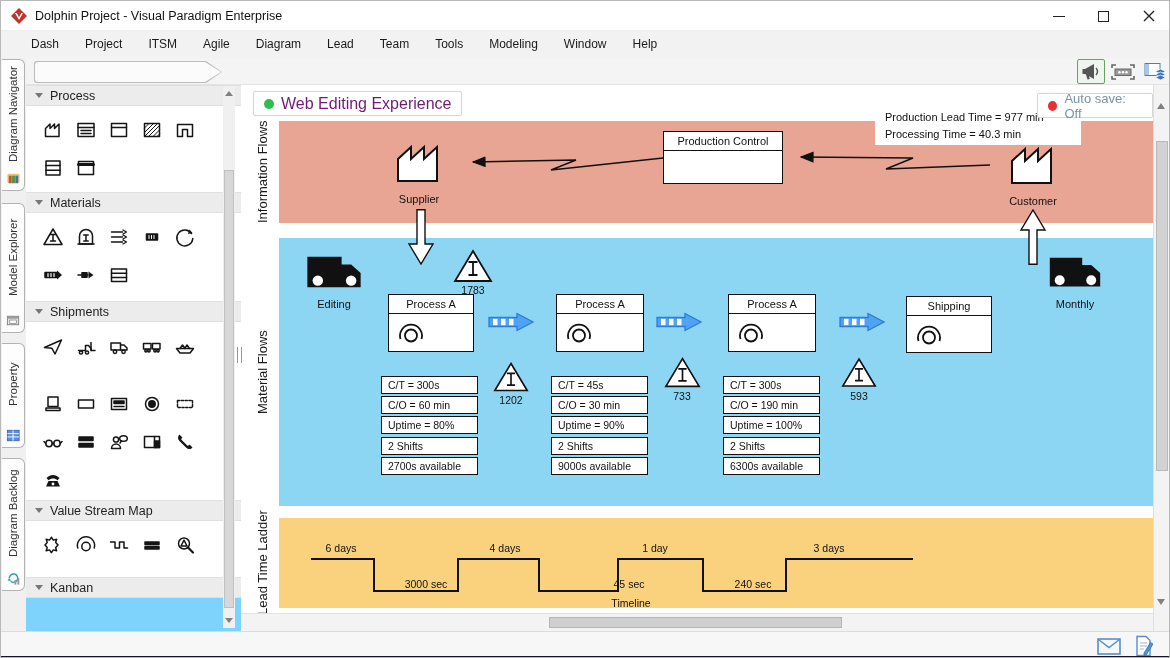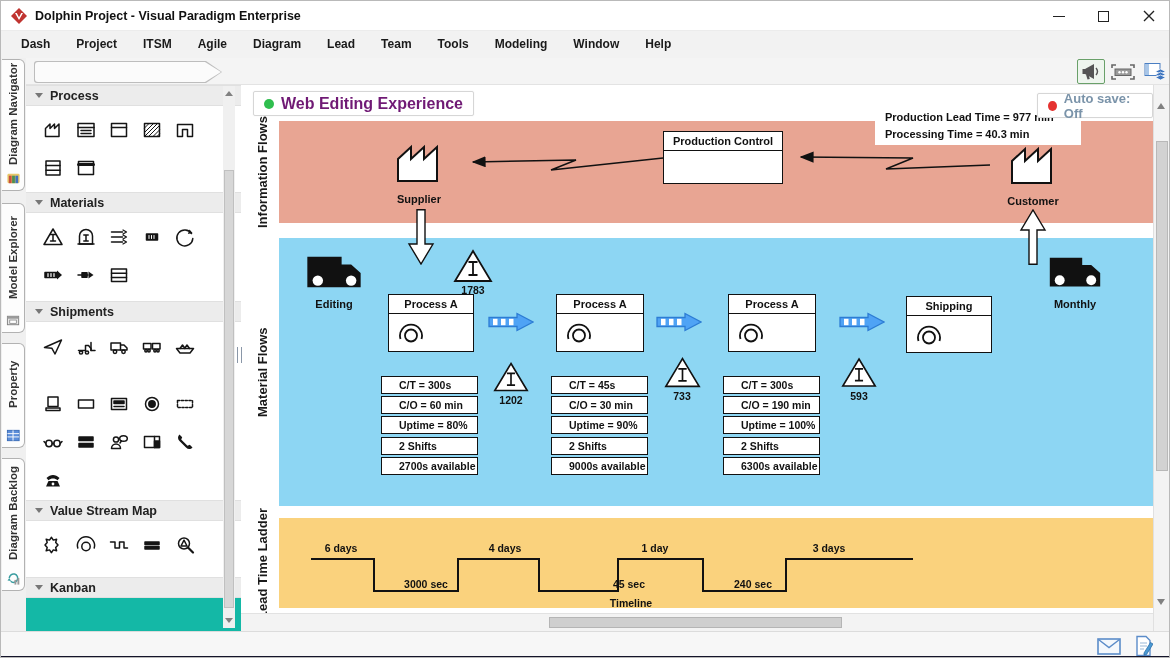--- a/index.html
+++ b/index.html
@@ -1,45 +1,45 @@
 <!DOCTYPE html>
 <html><head>
 <meta charset="utf-8">
 <style>
   html,body{margin:0;padding:0;background:#888;}
   *{box-sizing:border-box;}
   #app{position:relative;width:1170px;height:658px;background:#fff;
-       font-family:"Liberation Sans",sans-serif;overflow:hidden;border:1px solid #b9b9b9;font-weight:bold;}
+       font-family:"Liberation Sans",sans-serif;overflow:hidden;border:1px solid #b9b9b9;}
   
   #titlebar{position:absolute;left:0;top:0;width:1170px;height:30px;background:#fff;border-bottom:1px solid #ececec;}
   #vp-logo{position:absolute;left:9px;top:6px;width:18px;height:18px;}
   #win-title{position:absolute;left:34px;top:0;line-height:30px;font-size:12.5px;color:#111;}
   #win-controls{position:absolute;right:0;top:0;height:30px;display:flex;}
   .win-btn{width:45px;height:30px;display:flex;align-items:center;justify-content:center;}
   .glyph-min{width:12px;border-top:1.6px solid #222;}
   .glyph-max{width:11px;height:11px;border:1.4px solid #222;}
   
-  #menubar{position:absolute;left:0;top:30px;width:1170px;height:27px;background:#f2f2f2;display:flex;padding-left:7px;}
+  #menubar{position:absolute;left:0;top:30px;width:1170px;height:27px;background:#f2f2f2;display:flex;padding-left:17px;}
   .menu-item{padding:0 13px;line-height:27px;font-size:12px;color:#1a1a1a;cursor:default;}
   
   #tabrow{position:absolute;left:25px;top:57px;width:1145px;height:27px;background:#f4f4f4;border-bottom:1px solid #e3e3e3;}
   .doc-tab{position:absolute;left:8px;top:3px;width:188px;height:22px;}
   .doc-tab .shape{position:absolute;inset:0;background:#bdbdbd;clip-path:polygon(0 0,172px 0,100% 50%,172px 100%,0 100%);border-radius:3px;}
   .doc-tab .shape-in{position:absolute;inset:1px;background:#fbfbfb;clip-path:polygon(0 0,170px 0,100% 50%,170px 100%,0 100%);border-radius:3px;}
   .doc-tab .lbl{position:absolute;left:11px;top:0;line-height:22px;font-size:13.5px;color:#9a9a9a;white-space:nowrap;}
   #canvas-toolbar{position:absolute;right:2px;top:1px;height:25px;display:flex;gap:4px;}
   .cbtn{width:28px;height:25px;display:flex;align-items:center;justify-content:center;border-radius:2px;}
   .cbtn.sel{border:1px solid #69a069;background:#eef5ee;}
   
   #tabstrip{position:absolute;left:0;top:57px;width:25px;height:573px;background:#f0f0f0;}
   .vtab{position:absolute;left:1px;width:23px;background:#fdfdfd;border:1px solid #b2b2b2;border-left:none;border-radius:0 6px 6px 0;display:flex;flex-direction:column;align-items:center;}
   .vtab .txt{flex:1;display:flex;align-items:center;justify-content:center;writing-mode:vertical-rl;transform:rotate(180deg);font-size:11.5px;color:#333;white-space:nowrap;}
   .vtab .ic{margin:3px 0 4px 0;}
   
-  #palette{position:absolute;left:25px;top:84px;width:219px;height:546px;background:#14b8a6;border-right:1px solid #cfcfcf;overflow:hidden;}
+  #palette{position:absolute;left:25px;top:84px;width:219px;height:546px;background:#7dd3fc;border-right:1px solid #cfcfcf;overflow:hidden;}
   .pal-header{height:21px;background:#ececec;border-top:1px solid #e0e0e0;border-bottom:1px solid #e0e0e0;display:flex;align-items:center;padding-left:9px;gap:7px;}
   .pal-header span{font-size:12.5px;color:#222;}
   .tri-down{width:0;height:0;border-left:4px solid transparent;border-right:4px solid transparent;border-top:5px solid #777;}
   .pal-grid{display:flex;flex-wrap:wrap;align-content:flex-start;gap:16px 11px;padding:13px 28px 6px 16px;background:#fff;}
   .pal-icon{width:22px;height:22px;}
   .pic{fill:none;stroke:#151515;stroke-width:1.5;stroke-linejoin:round;stroke-linecap:round;width:22px;height:22px;}
   
   #pal-scroll{position:absolute;left:197px;top:1px;width:12px;height:542px;background:#f0f0f0;}
   #pal-thumb{position:absolute;left:1px;top:84px;width:10px;height:438px;background:#d7d7d7;border:1px solid #c0c0c0;}
   .tri-up-s{width:0;height:0;border-left:4px solid transparent;border-right:4px solid transparent;border-bottom:5px solid #808080;position:absolute;left:2px;top:5px;}
@@ -53,21 +53,21 @@
   #badge-web span{font-size:16px;color:#701a75;}
   #badge-save span{font-size:13px;color:#7a93a9;}
   .node-label{font-size:11px;color:#111;text-align:center;white-space:nowrap;}
   .ext{position:absolute;display:flex;flex-direction:column;align-items:center;z-index:2;}
   .proc{position:absolute;background:#fff;border:1.5px solid #111;z-index:2;}
   .proc-hd{height:19px;border-bottom:1.4px solid #111;text-align:center;line-height:18px;font-size:11px;color:#111;}
   .pcbox{position:absolute;background:#fff;border:1.5px solid #111;z-index:2;}
   .inv{position:absolute;display:flex;flex-direction:column;align-items:center;z-index:2;}
   .inv .node-label{margin-top:1px;font-size:10.5px;}
   .dbox{position:absolute;z-index:2;}
-  .dcell{height:18px;line-height:16px;border:1.4px solid #111;margin-bottom:2.2px;font-size:10.5px;padding-left:17px;background:#fff;color:#111;}
+  .dcell{height:18px;line-height:16px;border:1.4px solid #111;margin-bottom:2.2px;font-size:10.5px;padding-left:6px;background:#fff;color:#111;}
   .absvg{position:absolute;z-index:2;}
   .tl-label{position:absolute;transform:translate(-50%,-50%);font-size:10.5px;color:#111;white-space:nowrap;z-index:2;}
   #tl-summary{position:absolute;left:634px;top:21px;width:206px;height:39px;background:#fff;padding:3px 10px;z-index:2;}
   #tl-summary div{font-size:11px;line-height:17px;color:#111;white-space:nowrap;}
   
   #hscroll{position:absolute;left:0;top:528px;width:912px;height:18px;background:#f3f3f3;border-top:1px solid #e2e2e2;z-index:6;}
   #hthumb{position:absolute;left:308px;top:3px;width:293px;height:11px;background:#cfcfcf;border:1px solid #b5b5b5;}
   #vscroll{position:absolute;left:1152px;top:84px;width:17px;height:546px;background:#f3f3f3;border-left:1px solid #e0e0e0;}
   #vthumb{position:absolute;left:2px;top:56px;width:12px;height:330px;background:#d2d2d2;border:1px solid #b8b8b8;}
   .tri-up-v{width:0;height:0;border-left:4.5px solid transparent;border-right:4.5px solid transparent;border-bottom:6px solid #808080;position:absolute;left:3px;top:18px;}

